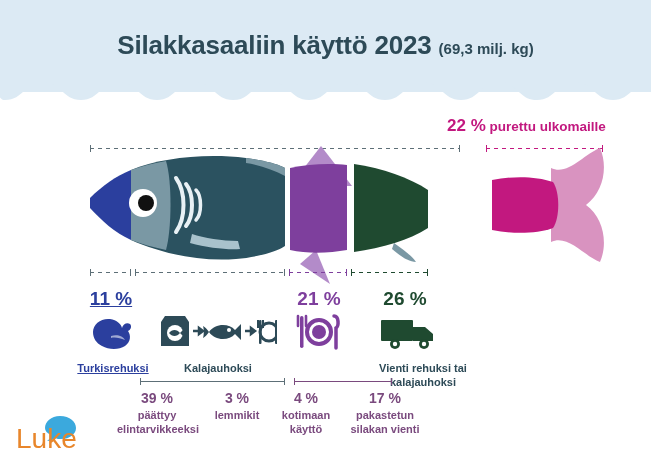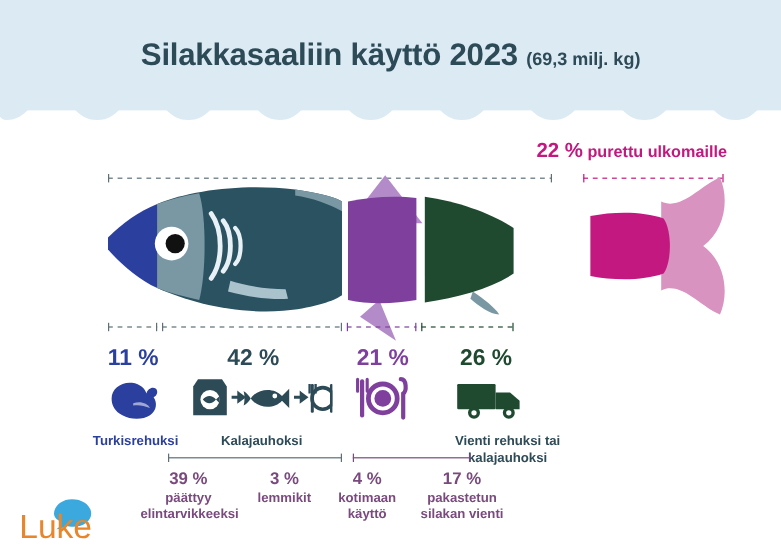--- a/index.html
+++ b/index.html
@@ -139,21 +139,21 @@
   .sub-text {
     position: absolute;
     top: 408px;
     text-align: center;
     font-size: 11px;
     font-weight: bold;
     line-height: 1.3;
   }
 
   .c-teal   { color: #2d4a57; }
-  .c-blue   { color: #2b3f9e; }
+  .c-blue   { color: #2b3f9e; text-decoration: underline; }
   .c-purple { color: #7e3f9d; }
   .c-green  { color: #1f4a30; }
   .c-pink   { color: #c2187f; }
   .c-plum   { color: #7a4a7e; }
   .c-grey   { color: #5d6f77; }
 
   
   .logo {
     position: absolute;
     left: 14px; top: 414px;
@@ -242,21 +242,20 @@
                C 536,234 512,234 492,230 Z" fill="#c2187f"></path>
     </g>
   </svg>
 
   <div class="dash c-grey" style="left:90px; top:272px; width:41px;"></div>
   <div class="dash c-grey" style="left:135px; top:272px; width:150px;"></div>
   <div class="dash c-purple" style="left:289px; top:272px; width:58px;"></div>
   <div class="dash c-green" style="left:351px; top:272px; width:77px;"></div>
 
   <div class="seg-pct c-blue" style="left:85px;  width:52px;">11 %</div>
-  <div class="seg-pct c-teal" style="left:182px; width:58px;">42 %</div>
   <div class="seg-pct c-purple" style="left:292px; width:54px;">21 %</div>
   <div class="seg-pct c-green" style="left:378px; width:54px;">26 %</div>
 
   <div class="seg-icon" style="left:85px; width:52px;">
     <svg width="48" height="40" viewBox="0 0 48 40">
       <path d="M6,20 C 6,12 14,6 23,7 C 30,8 34,12 35,16 C 36,12 40,10 43,12
                C 45,14 44,18 41,19 C 44,23 44,30 38,34 C 32,38 22,38 15,34
                C 9,31 6,26 6,20 Z M 8,14 C 12,10 18,9 22,11 C 17,11 12,12 8,14 Z" fill="#2b3f9e"></path>
       <path d="M24,24 C 30,22 36,24 38,28 C 33,26 28,25 24,26 Z" fill="#ffffff" opacity="0.55"></path>
     </svg>

